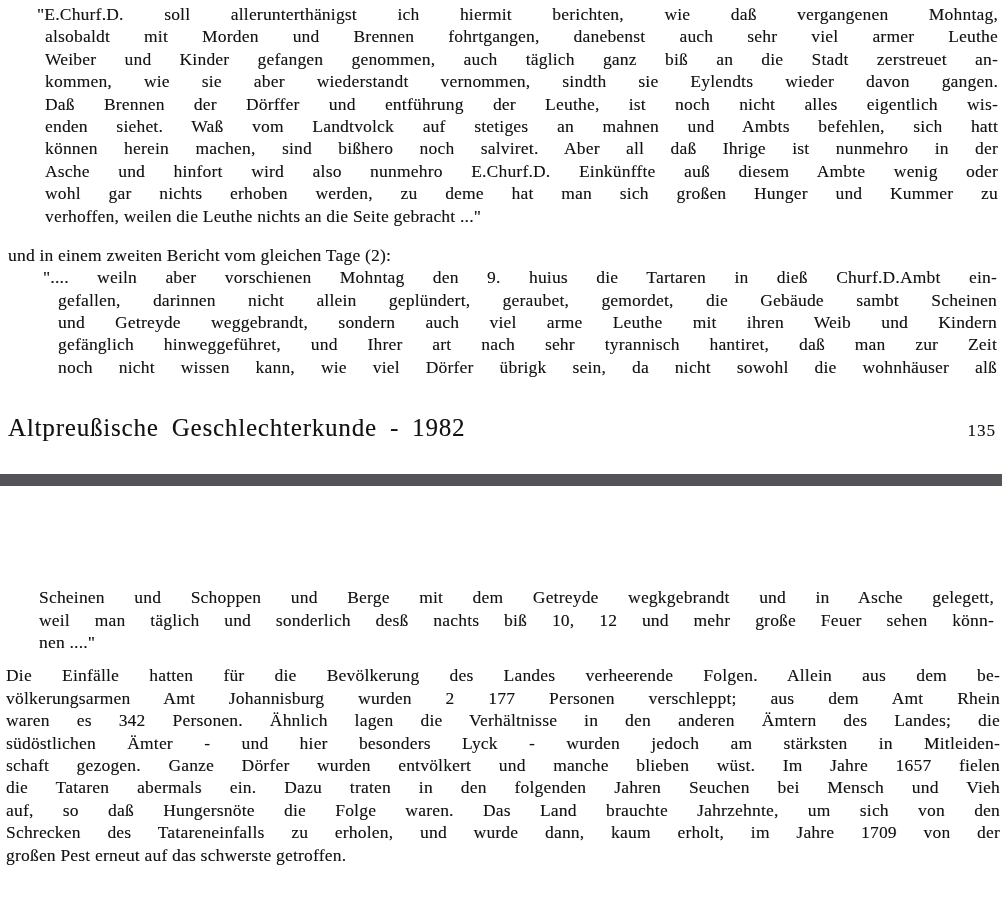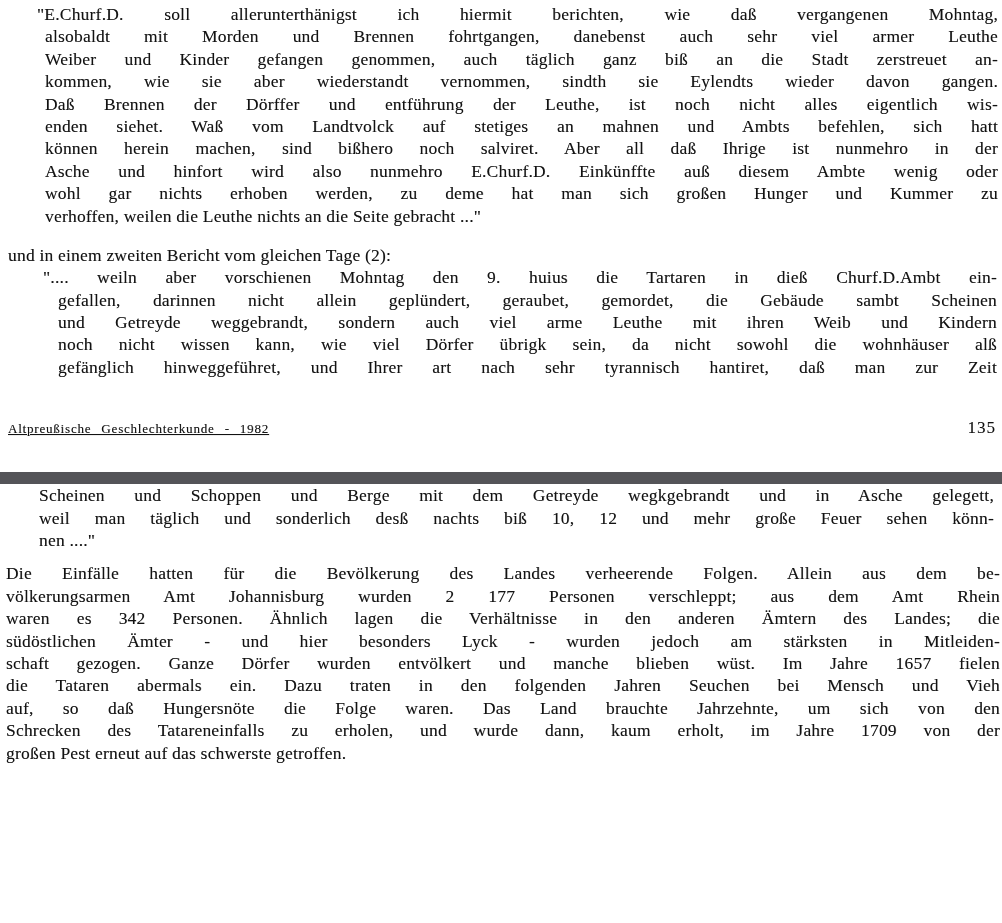--- a/index.html
+++ b/index.html
@@ -44,42 +44,41 @@
   .quote-b .line:first-child { margin-left: -15px; }
   
   .footer {
     margin-top: 37px;
     padding: 0 6px 0 8px;
     display: flex;
     justify-content: space-between;
     align-items: baseline;
   }
   .footer .journal {
-    font-size: 13px;
+    font-size: 25px;
     line-height: 26px;
     letter-spacing: 0.8px;
     word-spacing: 6px;
     text-shadow: 0.3px 0.2px 0 rgba(0,0,0,0.35);
-    text-decoration: underline;
   }
   .footer .pagenum {
     font-size: 17px;
     line-height: 26px;
     font-weight: normal;
     letter-spacing: 1px;
     text-shadow: 0.3px 0.2px 0 rgba(0,0,0,0.3);
   }
   
   .divider {
     margin-top: 30px;
     width: 1002px;
     height: 12px;
     background: #545458;
   }
-  .page2 { }
+  .page2 { padding-top: 100px; }
   
   .quote-c { margin: 0 8px 0 39px; }
   
   .body-par { margin: 11px 2px 9px 6px; }
 </style>
 </head>
 <body>
 
 <div class="doc">
 
@@ -96,22 +95,22 @@
         <div class="line">wohl gar nichts erhoben werden, zu deme hat man sich großen Hunger und Kummer zu</div>
         <div class="line no-justify">verhoffen, weilen die Leuthe nichts an die Seite gebracht ..."</div>
       </div>
       <div class="block intro">
         <div class="line no-justify">und in einem zweiten Bericht vom gleichen Tage (2):</div>
       </div>
       <div class="block quote-b">
         <div class="line">".... weiln aber vorschienen Mohntag den 9. huius die Tartaren in dieß Churf.D.Ambt ein-</div>
         <div class="line">gefallen, darinnen nicht allein geplündert, geraubet, gemordet, die Gebäude sambt Scheinen</div>
         <div class="line">und Getreyde weggebrandt, sondern auch viel arme Leuthe mit ihren Weib und Kindern</div>
+        <div class="line">gefänglich hinweggeführet, und Ihrer art nach sehr tyrannisch hantiret, daß man zur Zeit</div>
         <div class="line">noch nicht wissen kann, wie viel Dörfer übrigk sein, da nicht sowohl die wohnhäuser alß</div>
-        <div class="line">gefänglich hinweggeführet, und Ihrer art nach sehr tyrannisch hantiret, daß man zur Zeit</div>
       </div>
     </section>
 
   <div class="footer">
     <span class="journal">Altpreußische Geschlechterkunde - 1982</span>
     <span class="pagenum">135</span>
   </div>
 
   <div class="divider"></div>
 

